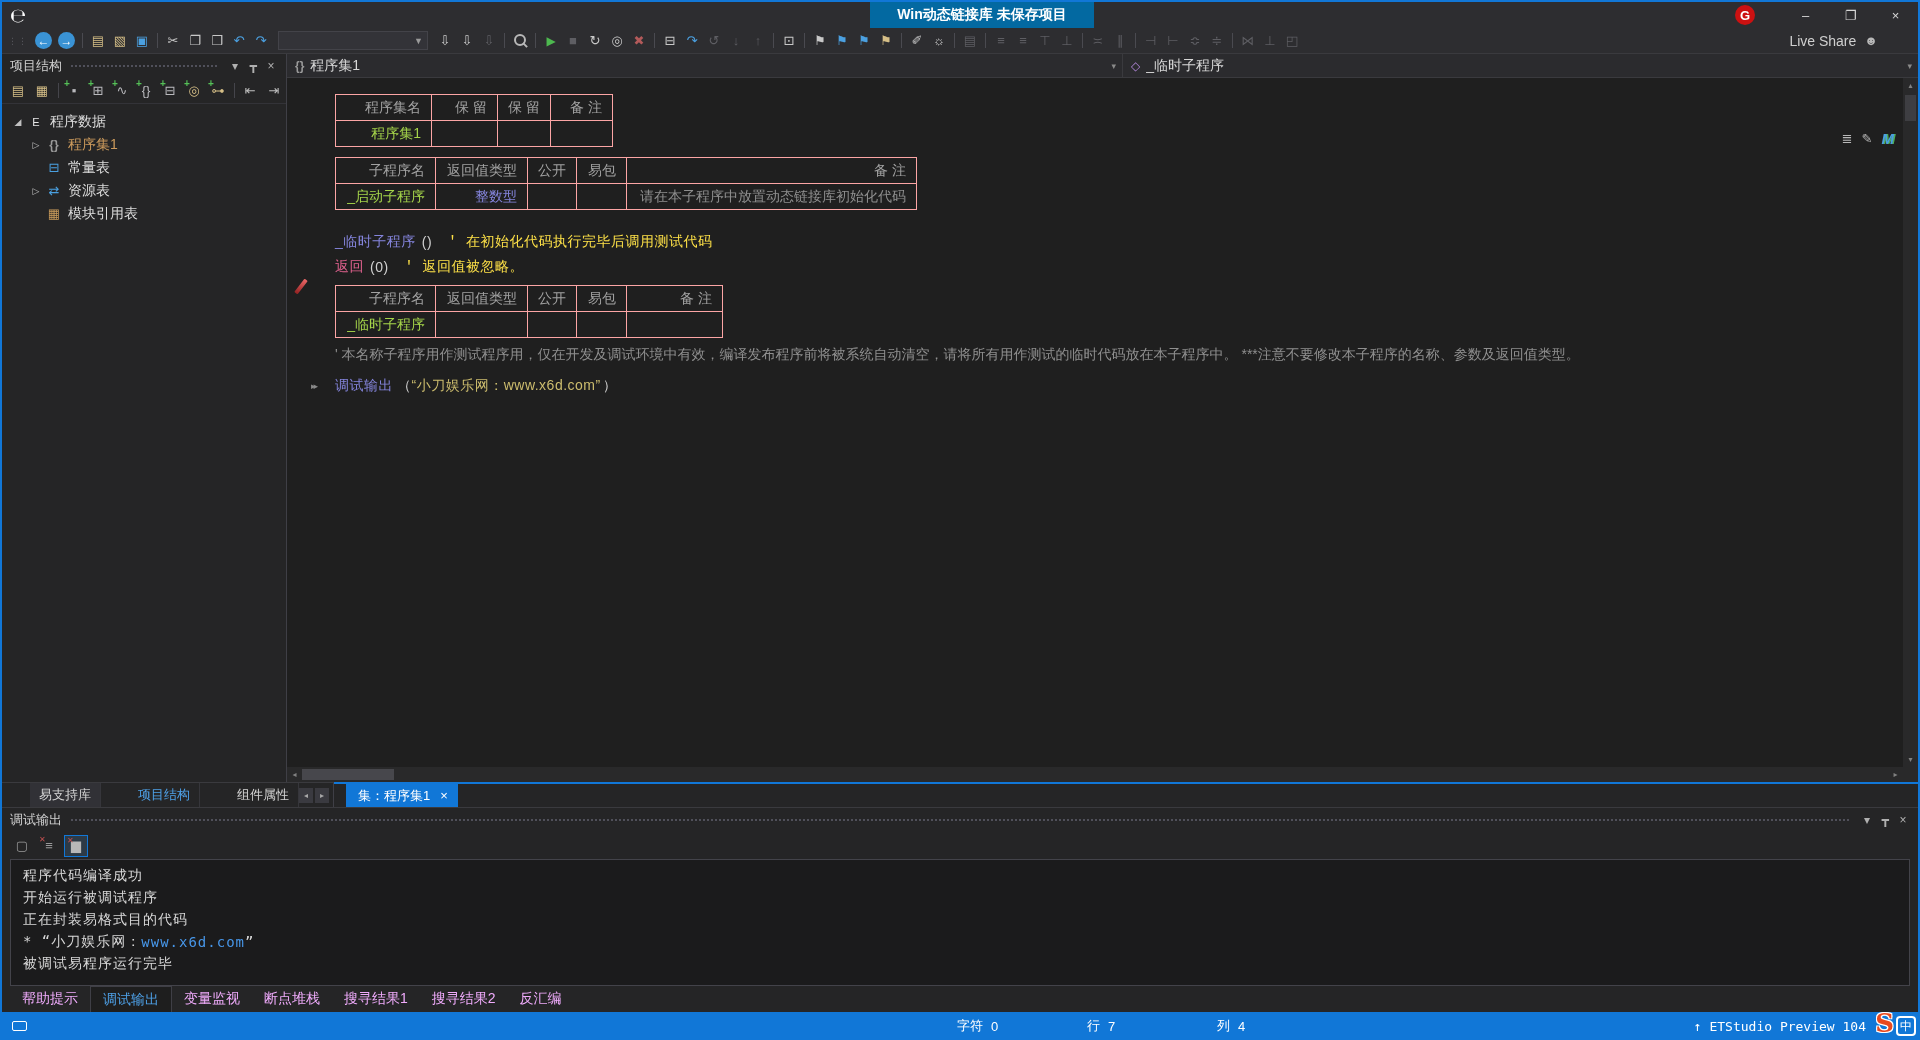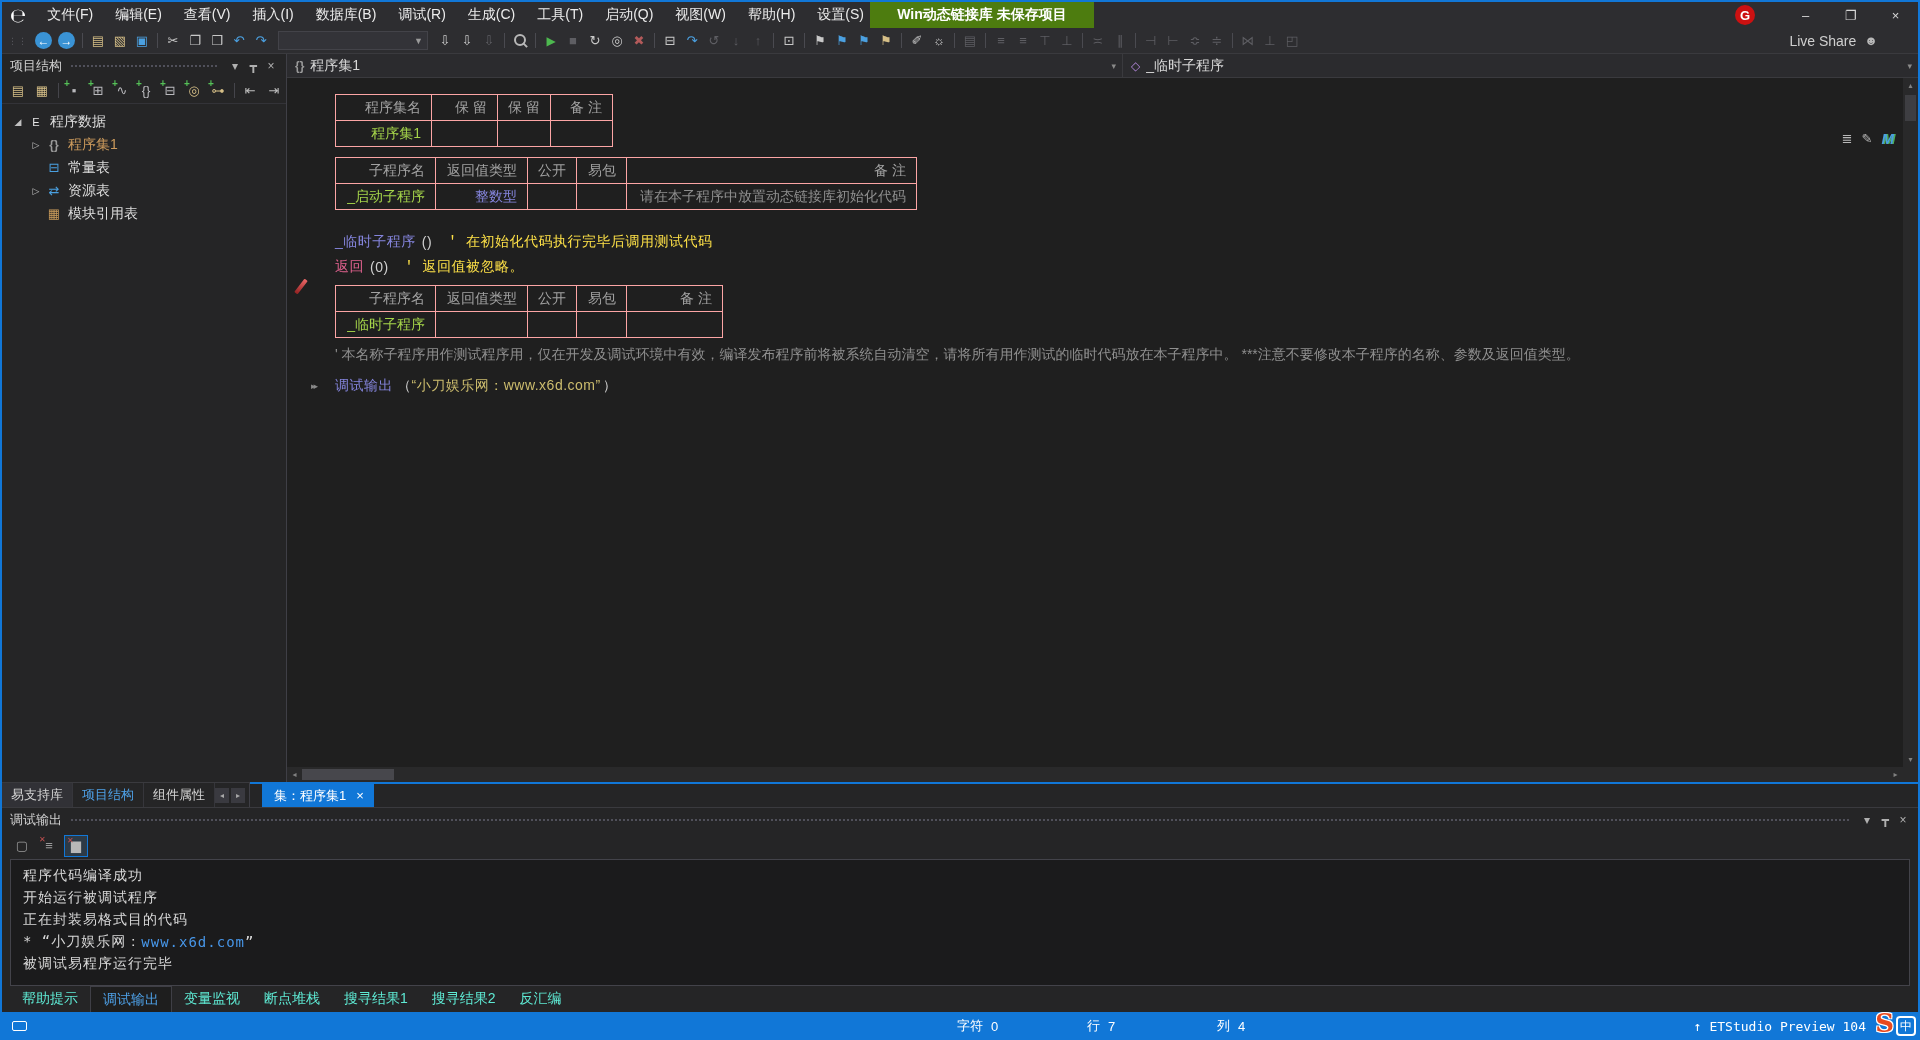--- a/index.html
+++ b/index.html
@@ -7,21 +7,21 @@
     font-family:"Liberation Sans","DejaVu Sans",sans-serif; }
   .app { position:relative; width:1920px; height:1040px; background:#2d2d30;
     border-top:2px solid #1177d7; border-left:2px solid #1177d7; border-right:2px solid #1177d7;
     display:flex; flex-direction:column; }
 
   
   .titlebar { height:26px; display:flex; align-items:center; background:#2d2d30; position:relative; flex:0 0 26px; }
   .logo { color:#fff; font-size:19px; font-weight:bold; font-family:"DejaVu Sans",sans-serif; margin:0 10px 0 8px; }
   .menu { display:flex; height:100%; align-items:center; }
   .menu-item { color:#ececec; font-size:14px; padding:0 11px; height:100%; display:flex; align-items:center; cursor:default; }
-  .title-block { position:absolute; left:868px; width:224px; top:0; height:100%; background:#4d7c0f;
+  .title-block { position:absolute; left:868px; width:224px; top:0; height:100%; background:#0369a1;
     display:flex; align-items:center; justify-content:center; }
   .title-text { color:#ffffff; font-weight:bold; font-size:14px; white-space:nowrap; }
   .tb-right { position:absolute; right:0; top:0; height:100%; display:flex; align-items:center; }
   .badge-g { width:20px; height:20px; border-radius:50%; background:#cc1111; color:#fff; font-weight:bold;
     font-size:13px; display:flex; align-items:center; justify-content:center; margin-right:28px; }
   .win-btn { width:45px; height:100%; display:flex; align-items:center; justify-content:center;
     color:#d8d8d8; font-size:13px; }
 
   
   .toolbar { height:26px; flex:0 0 26px; display:flex; align-items:center; background:#2d2d30;
@@ -107,21 +107,21 @@
   .hscroll .arr { width:15px; text-align:center; color:#818181; font-size:8px; }
   .hthumb { position:absolute; left:15px; top:2px; width:92px; height:11px; background:#47474c; }
   .hscroll .arr.rt { position:absolute; right:15px; }
   .corner-sq { position:absolute; right:0; width:15px; height:15px; background:#29292a; }
 
   
   .tabstrip { height:25px; flex:0 0 25px; display:flex; background:#252526; }
   .side-tabs { flex:0 0 248px; display:flex; align-items:stretch; border-top:1px solid #3a3a3e;
     border-right:1px solid #3f3f46; background:#252526; }
   .side-tab { display:flex; align-items:center; padding:0 9px; font-size:13px; color:#d4d4d4;
-    border-right:1px solid #36363b; white-space:nowrap; }
+    border-right:1px solid #36363b; white-space:nowrap;margin-left:28px; }
   .side-tab.first { background:#313136; }
   .side-tab.active { color:#4ea1e8; }
   .tab-arrows { margin-left:auto; display:flex; align-items:center; gap:2px; padding-right:4px; }
   .tab-arr { width:14px; height:15px; background:#3a3a40; color:#a8a8a8; font-size:8px;
     display:flex; align-items:center; justify-content:center; }
   .doc-tabs { flex:1; border-top:2px solid #1177d7; display:flex; background:#252526; }
   .doc-tab { background:#1177d7; color:#fff; font-size:13px; display:flex; align-items:center;
     gap:10px; padding:0 10px 0 12px; margin-left:12px; }
   .doc-tab .x { font-size:13px; }
 
@@ -130,56 +130,41 @@
   .out-toolbar { height:27px; display:flex; align-items:center; padding-left:8px; gap:3px; }
   .obi { width:24px; height:22px; display:flex; align-items:center; justify-content:center;
     position:relative; color:#9a9a9a; font-size:13px; }
   .obi .ov { position:absolute; top:0; left:2px; font-size:8px; color:#c05050; }
   .obi.active { border:1px solid #1177d7; background:#2d3a46; color:#b8b8b8; }
   .out-box { flex:1; margin:0 8px; background:#1b1b1c; border:1px solid #43434a;
     padding:5px 12px; font-family:"DejaVu Sans Mono","Liberation Mono",monospace; }
   .out-line { font-size:14px; color:#d8d8d8; height:22px; display:flex; align-items:center; letter-spacing:1px; white-space:nowrap; }
   .out-link { color:#4796e8; }
   .out-tabs { height:26px; display:flex; align-items:stretch; padding-left:8px; background:#252526; }
-  .out-tab { display:flex; align-items:center; padding:0 12px; font-size:14px; color:#5eead4; }
+  .out-tab { display:flex; align-items:center; padding:0 12px; font-size:14px; color:#f0abfc; }
   .out-tab.active { background:#1e1e1e; border:1px solid #3f3f46; border-bottom:none; color:#4ea1e8; }
 
   
   .statusbar { height:28px; flex:0 0 28px; background:#1177d7; position:relative; color:#fff; font-size:13px; }
   .sb-item { position:absolute; top:0; height:100%; display:flex; align-items:center; gap:8px; white-space:nowrap; }
   .sb-winicon { left:10px; } .sb-winicon span { display:block; width:15px; height:10px; border:1px solid #fff; border-radius:2px; }
   .sb-chars { left:955px;align-items:center; } .sb-line { left:1085px; } .sb-col { left:1215px; }
   .sb-right { right:52px; font-family:"DejaVu Sans Mono","Liberation Mono",monospace; }
   .sogou { position:absolute; right:24px; top:-4px; color:#e8491f; font-size:26px; font-weight:bold;
     font-family:"DejaVu Serif",serif; text-shadow:-1px -1px 0 #fff, 1px -1px 0 #fff, -1px 1px 0 #fff, 1px 1px 0 #fff; z-index:2; }
   .ime { position:absolute; right:2px; top:4px; width:20px; height:20px; border:2px solid #fff; border-radius:4px;
     display:flex; align-items:center; justify-content:center; font-size:12px; color:#fff; background:#1177d7; }
 </style>
 </head>
 <body>
 
 <div class="app">
 
   <div class="titlebar">
     <span class="logo">℮</span>
-    <div class="menu">
-      <span class="menu-item">文件(F)</span>
-        <span class="menu-item">编辑(E)</span>
-        <span class="menu-item">查看(V)</span>
-        <span class="menu-item">插入(I)</span>
-        <span class="menu-item">数据库(B)</span>
-        <span class="menu-item">调试(R)</span>
-        <span class="menu-item">生成(C)</span>
-        <span class="menu-item">工具(T)</span>
-        <span class="menu-item">启动(Q)</span>
-        <span class="menu-item">视图(W)</span>
-        <span class="menu-item">帮助(H)</span>
-        <span class="menu-item">设置(S)</span>
-        <span class="menu-item">关于(A)</span>
-    </div>
     <div class="title-block">
       <span class="title-text">Win动态链接库 未保存项目</span>
     </div>
     <div class="tb-right">
       <span class="badge-g">G</span>
       <span class="win-btn">–</span>
       <span class="win-btn">❐</span>
       <span class="win-btn">×</span>
     </div>
   </div>

